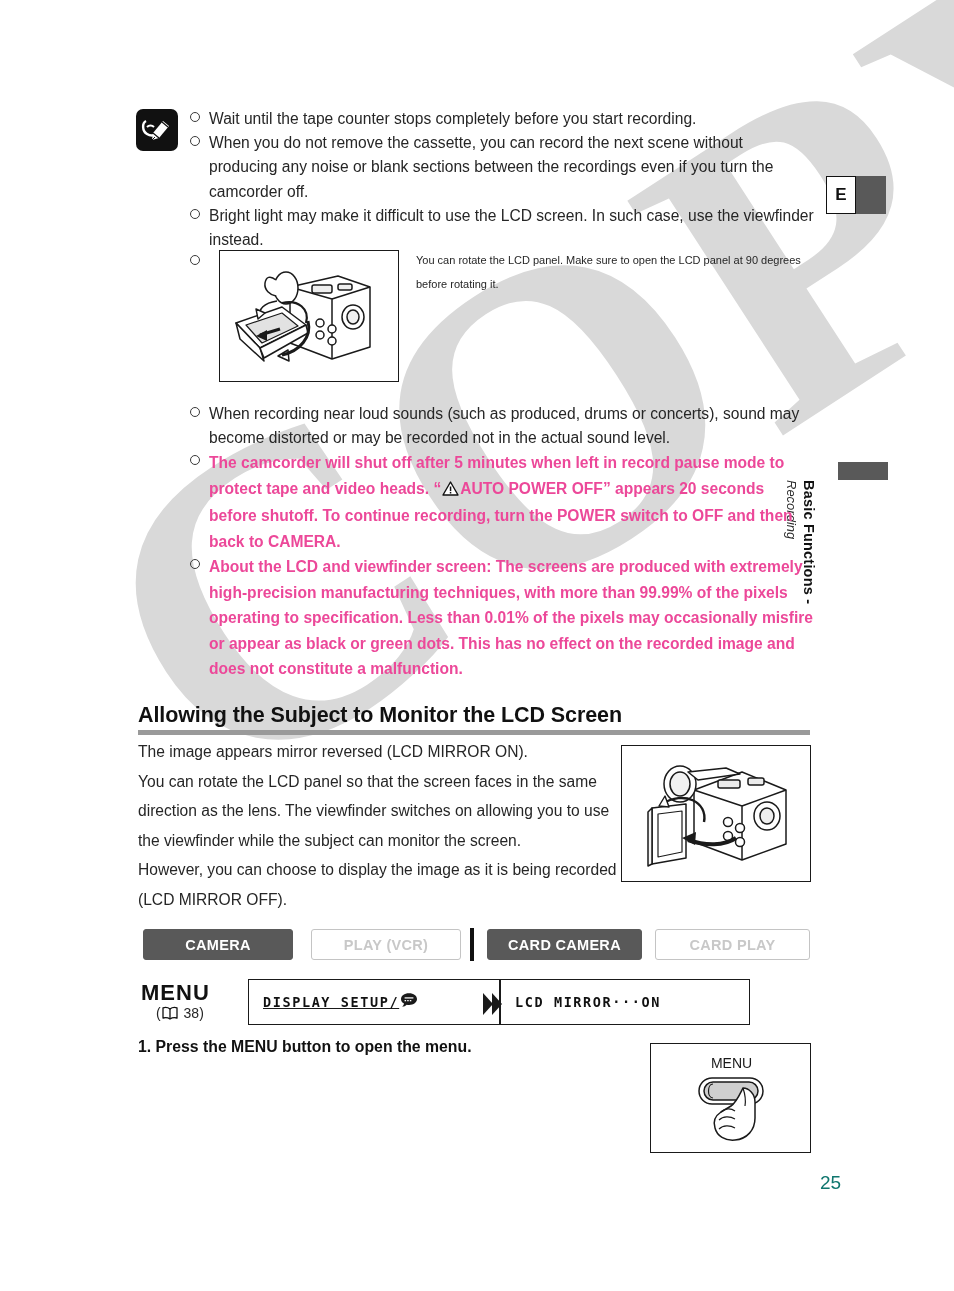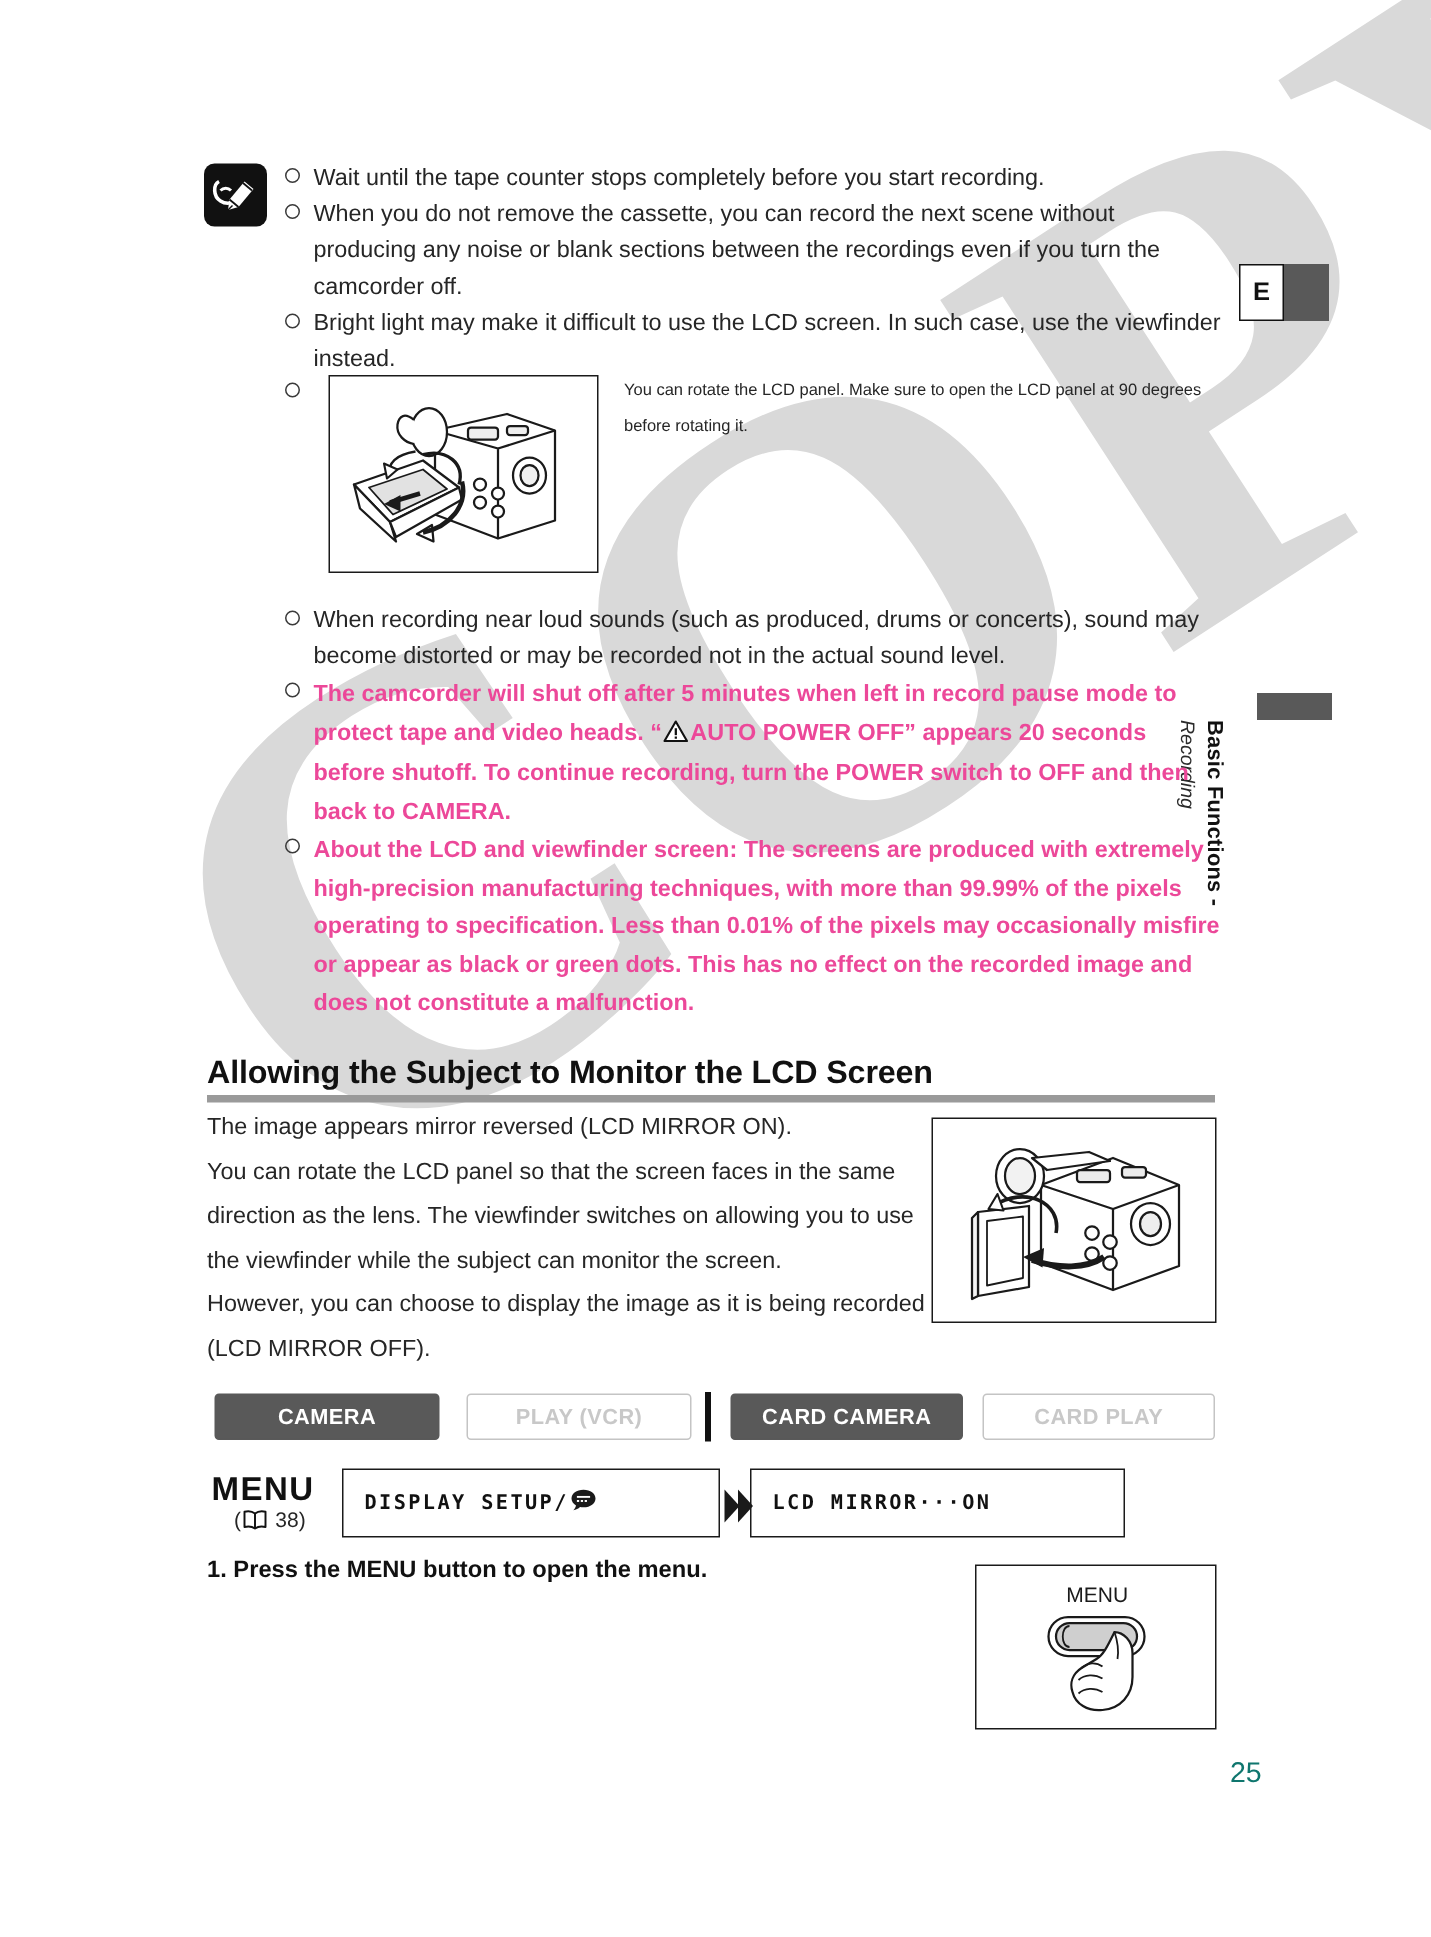--- a/index.html
+++ b/index.html
@@ -546,21 +546,21 @@
     </div>
 
     <div class="menu-label">
       <div class="mtitle">MENU</div>
       <div class="mref"><span>(</span><span class="book-icon"><svg width="16" height="14" viewBox="0 0 16 14">
               <path d="M8 3 C6 1.4 3.4 1.2 1 1.8 L1 12 C3.4 11.4 6 11.6 8 13 C10 11.6 12.6 11.4 15 12 L15 1.8 C12.6 1.2 10 1.4 8 3 Z" fill="#ffffff" stroke="#111111" stroke-width="1.3" stroke-linejoin="round"></path>
               <path d="M8 3 L8 13" stroke="#111111" stroke-width="1.3"></path>
             </svg></span> <span>38</span><span>)</span></div>
     </div>
 
-    <div class="menu-box" style="left:228px; width:252px;">
+    <div class="menu-box" style="left:248px; width:252px;text-decoration:underline;">
       <span class="mtext">DISPLAY SETUP/</span>
         <span class="bubble-icon"><svg width="18" height="16" viewBox="0 0 18 16">
             <path d="M9 1.2 C4.3 1.2 1 3.8 1 7 C1 8.9 2.2 10.6 4 11.6 C3.8 12.8 3.1 13.9 2.2 14.8 C4 14.6 5.6 13.8 6.7 12.7 C7.4 12.85 8.2 12.9 9 12.9 C13.7 12.9 17 10.3 17 7 C17 3.8 13.7 1.2 9 1.2 Z" fill="#1a1a1a"></path>
             <rect x="4.6" y="5.3" width="8.8" height="1.25" fill="#ffffff"></rect>
             <rect x="4.6" y="8" width="1.5" height="1.3" fill="#ffffff"></rect>
             <rect x="7.2" y="8" width="1.5" height="1.3" fill="#ffffff"></rect>
             <rect x="9.8" y="8" width="1.5" height="1.3" fill="#ffffff"></rect>
           </svg></span>
     </div>
 

